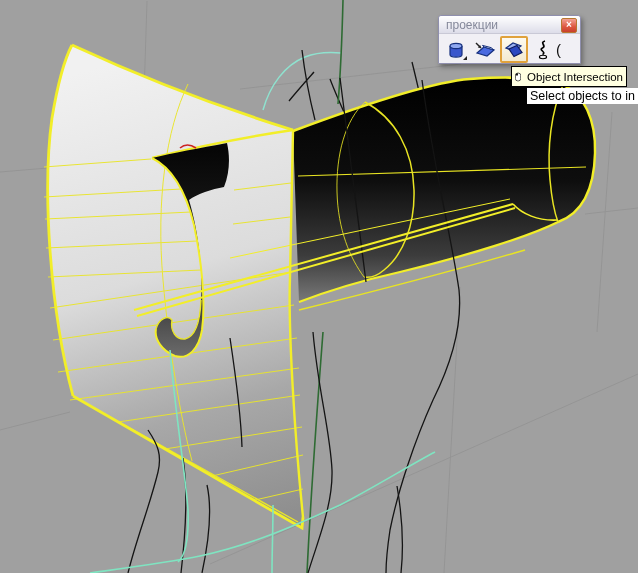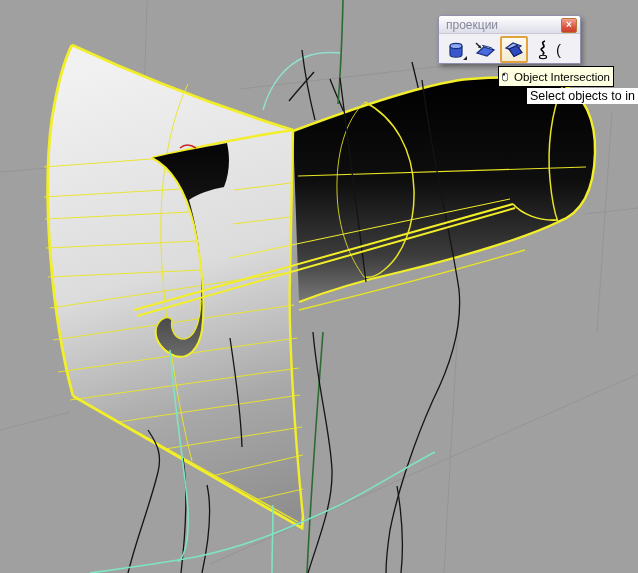--- a/index.html
+++ b/index.html
@@ -28,21 +28,21 @@
   #palette .row{display:flex;align-items:center;padding:2px 3px;gap:1px;}
   .tbtn{width:26px;height:25px;display:flex;align-items:center;justify-content:center;
     position:relative;background:transparent;border:1px solid transparent;}
   .tbtn.selected{border:2px solid #e0a23c;border-radius:2px;
     background:linear-gradient(#fdfaf0,#f3ead0);width:24px;height:23px;}
   .flyout{position:absolute;right:2px;bottom:2px;width:0;height:0;
     border-left:4px solid transparent;border-bottom:4px solid #222;}
   .paren{font-size:15px;color:#111;margin-left:-2px;}
 
   
-  #tooltip{position:absolute;left:498px;top:66px;height:19px;width:108px;
+  #tooltip{position:absolute;left:511px;top:66px;height:19px;width:108px;
     background:#ffffe1;border:1px solid #000;display:flex;align-items:center;
     gap:6px;padding:0 3px;font-size:11.5px;color:#000;white-space:nowrap;}
 
   
   #prompt{position:absolute;left:527px;top:88px;width:111px;height:16px;
     background:#ffffff;font-size:12.5px;color:#000;white-space:nowrap;
     overflow:hidden;padding-left:3px;line-height:16px;}
 </style>
 </head>
 <body>

